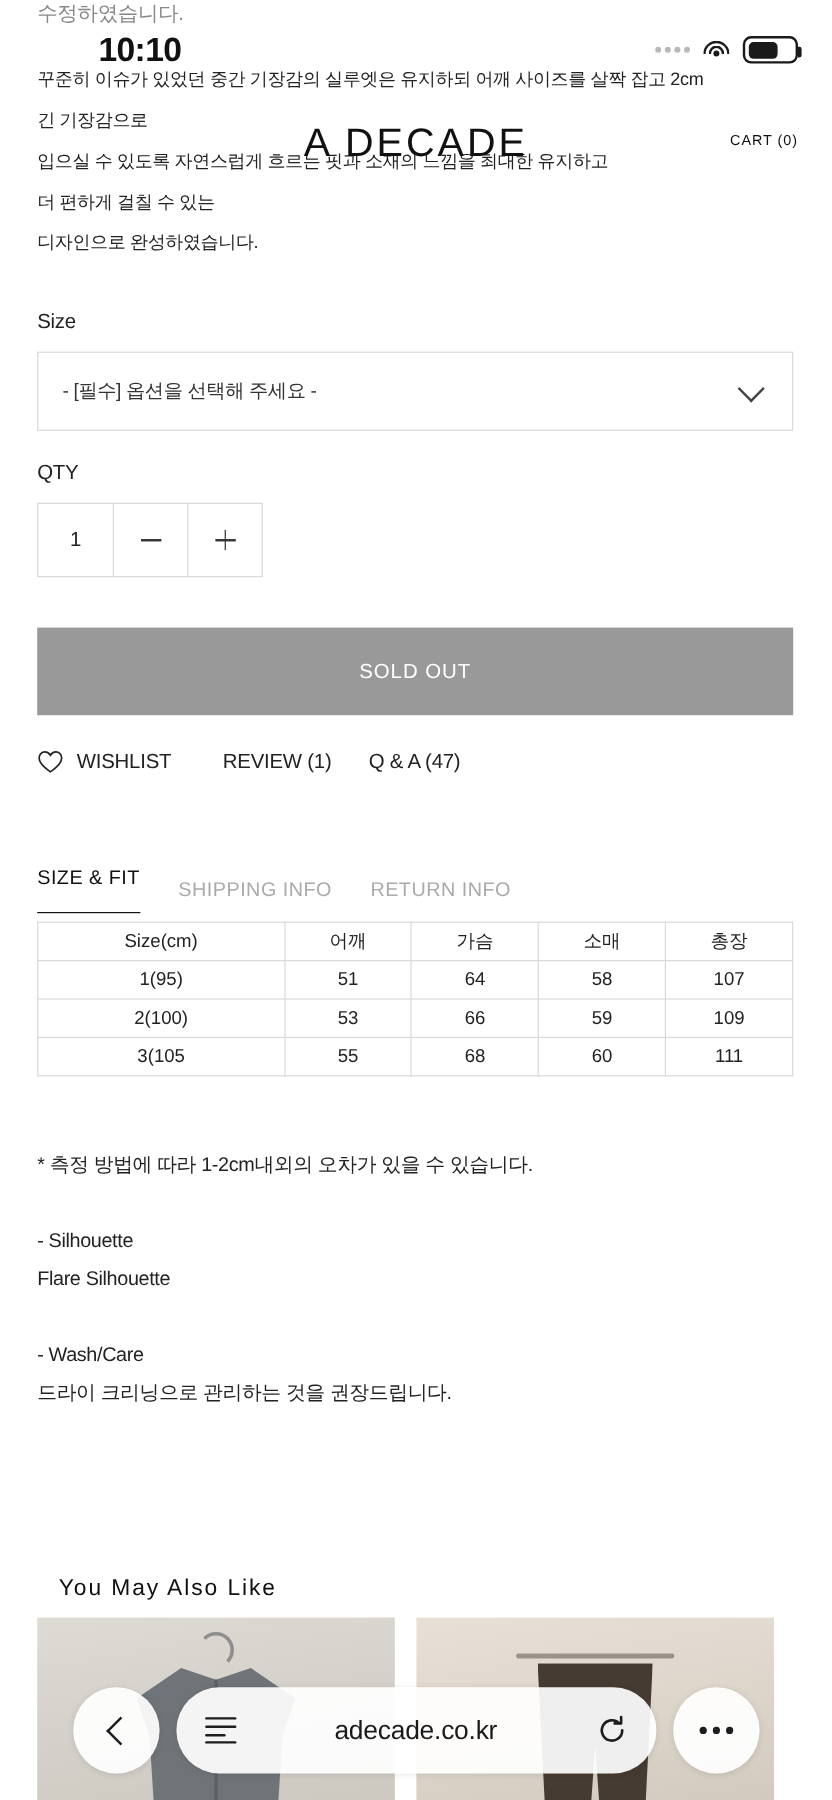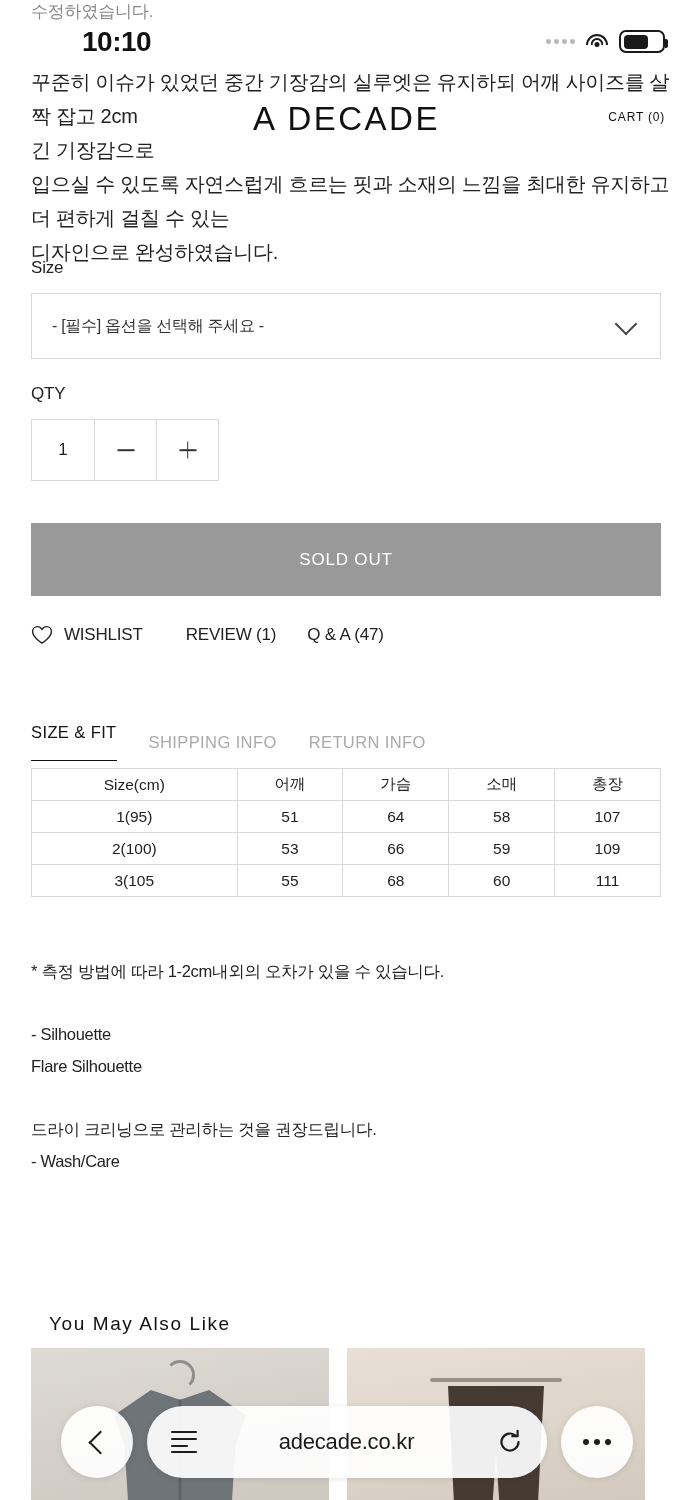--- a/index.html
+++ b/index.html
@@ -38,23 +38,22 @@
   .wifi .w1 { width:22px; height:11px; top:0; }
   .wifi .w2 { width:13px; height:7px; top:4px; }
   .wifi .w3 { width:5px; height:5px; top:8.5px; background:#1a1a1a; border-radius:50%; border:none; }
   .batt { position:relative; width:46px; height:23px; border:2px solid #1a1a1a; border-radius:7px; }
   .batt:after { content:""; position:absolute; right:-5px; top:7px; width:3px; height:9px; background:#1a1a1a; border-radius:0 2px 2px 0; }
   .batt i { position:absolute; left:2.5px; top:2.5px; bottom:2.5px; width:24px; background:#1a1a1a; border-radius:4px; display:block; }
 
   
   .desc {
     position:absolute; left:31px; top:50px; width:640px;
-    font-size:20px; line-height:34px; color:#222;
+    font-size:15px; line-height:34px; color:#222;
     letter-spacing:-0.3px;
-    margin-top:15px;
   }
   .desc p { margin:0; }
   .brand {
     position:absolute; left:50%; top:100px; transform:translateX(-50%);
     font-size:33px; letter-spacing:2.5px; font-weight:500; color:#111;
     font-family:"Liberation Sans", sans-serif;
   }
   .cart {
     position:absolute; right:28px; top:110px;
     font-size:12px; letter-spacing:0.8px; color:#111;
@@ -324,22 +323,22 @@
       </tr>
     </tbody>
   </table>
 
   <div class="notes">
     <p>* 측정 방법에 따라 1-2cm내외의 오차가 있을 수 있습니다.</p>
     <div class="gap"></div>
     <p>- Silhouette</p>
     <p>Flare Silhouette</p>
     <div class="gap"></div>
+    <p>- Wash/Care</p>
     <p>드라이 크리닝으로 관리하는 것을 권장드립니다.</p>
-    <p>- Wash/Care</p>
   </div>
 
   <div class="ymal">You May Also Like</div>
   <div class="thumbs">
     <div class="thumb thumb-a">
       <span class="hook"></span>
       <span class="coat"></span>
     </div>
     <div class="thumb thumb-b">
       <span class="pantsbar"></span>

